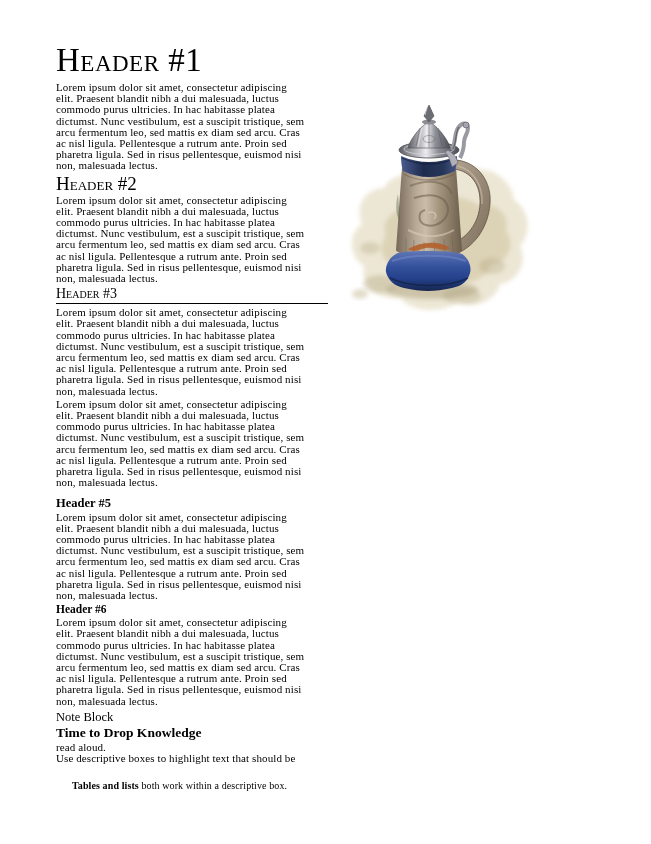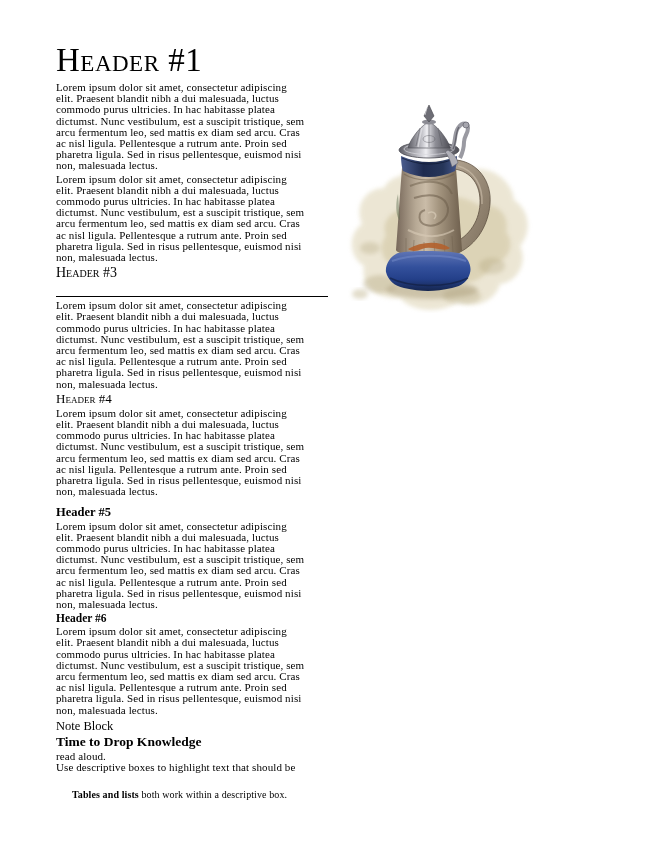--- a/index.html
+++ b/index.html
@@ -6,21 +6,21 @@
   .page {
     position:relative; width:651px; height:844px; background:#ffffff;
     font-family:"Liberation Serif", serif; color:#000000; overflow:hidden;
   }
   .column { position:absolute; left:56px; top:0; width:272px; }
 
   h1,h2,h3,h4,h5,h6 { font-weight:normal; }
   h1 { font-size:33px; line-height:33px; font-variant:small-caps; letter-spacing:0.5px; margin:44px 0 5px; }
   h2 { font-size:19px; line-height:19px; font-variant:small-caps; margin:0 0 2px; }
   h3 { font-size:14px; line-height:15px; font-variant:small-caps; margin:0 0 3px;
-       padding-bottom:16px; border-bottom:1.6px solid #000; }
+       padding-bottom:2px; border-bottom:1.6px solid #000; }
   h4 { font-size:13px; line-height:14px; font-variant:small-caps; margin:0 0 2px; }
   h5 { font-size:12.5px; line-height:13px; font-weight:bold; margin:8px 0 2px; }
   h6 { font-size:11.5px; line-height:12px; font-weight:bold; margin:2px 0 2px; }
 
   .para { font-size:11px; line-height:11.2px; letter-spacing:0.1px; margin:0 0 2px; }
   .para div { white-space:pre; }
 
   .note-title { font-size:12.5px; line-height:13px; font-weight:normal; margin:4px 0 2px; }
   .k-title    { font-size:13.5px; line-height:14px; font-weight:bold; margin:2px 0 2px; }
   .k-tables   { font-size:10px; line-height:11.2px; letter-spacing:0.1px; margin:16px; }
@@ -40,20 +40,21 @@
         <div>Lorem ipsum dolor sit amet, consectetur adipiscing</div>
         <div>elit. Praesent blandit nibh a dui malesuada, luctus</div>
         <div>commodo purus ultricies. In hac habitasse platea</div>
         <div>dictumst. Nunc vestibulum, est a suscipit tristique, sem</div>
         <div>arcu fermentum leo, sed mattis ex diam sed arcu. Cras</div>
         <div>ac nisl ligula. Pellentesque a rutrum ante. Proin sed</div>
         <div>pharetra ligula. Sed in risus pellentesque, euismod nisi</div>
         <div>non, malesuada lectus.</div>
       </div>
 
+    <h2>Header #2</h2>
     <div class="para">
         <div>Lorem ipsum dolor sit amet, consectetur adipiscing</div>
         <div>elit. Praesent blandit nibh a dui malesuada, luctus</div>
         <div>commodo purus ultricies. In hac habitasse platea</div>
         <div>dictumst. Nunc vestibulum, est a suscipit tristique, sem</div>
         <div>arcu fermentum leo, sed mattis ex diam sed arcu. Cras</div>
         <div>ac nisl ligula. Pellentesque a rutrum ante. Proin sed</div>
         <div>pharetra ligula. Sed in risus pellentesque, euismod nisi</div>
         <div>non, malesuada lectus.</div>
       </div>
@@ -63,21 +64,20 @@
         <div>Lorem ipsum dolor sit amet, consectetur adipiscing</div>
         <div>elit. Praesent blandit nibh a dui malesuada, luctus</div>
         <div>commodo purus ultricies. In hac habitasse platea</div>
         <div>dictumst. Nunc vestibulum, est a suscipit tristique, sem</div>
         <div>arcu fermentum leo, sed mattis ex diam sed arcu. Cras</div>
         <div>ac nisl ligula. Pellentesque a rutrum ante. Proin sed</div>
         <div>pharetra ligula. Sed in risus pellentesque, euismod nisi</div>
         <div>non, malesuada lectus.</div>
       </div>
 
-    <h4>Header #4</h4>
     <div class="para">
         <div>Lorem ipsum dolor sit amet, consectetur adipiscing</div>
         <div>elit. Praesent blandit nibh a dui malesuada, luctus</div>
         <div>commodo purus ultricies. In hac habitasse platea</div>
         <div>dictumst. Nunc vestibulum, est a suscipit tristique, sem</div>
         <div>arcu fermentum leo, sed mattis ex diam sed arcu. Cras</div>
         <div>ac nisl ligula. Pellentesque a rutrum ante. Proin sed</div>
         <div>pharetra ligula. Sed in risus pellentesque, euismod nisi</div>
         <div>non, malesuada lectus.</div>
       </div>

